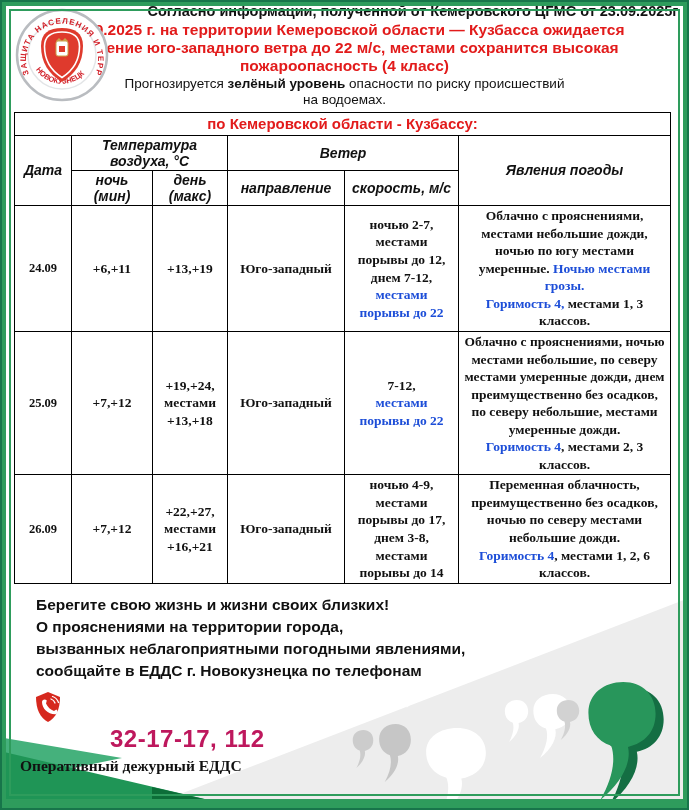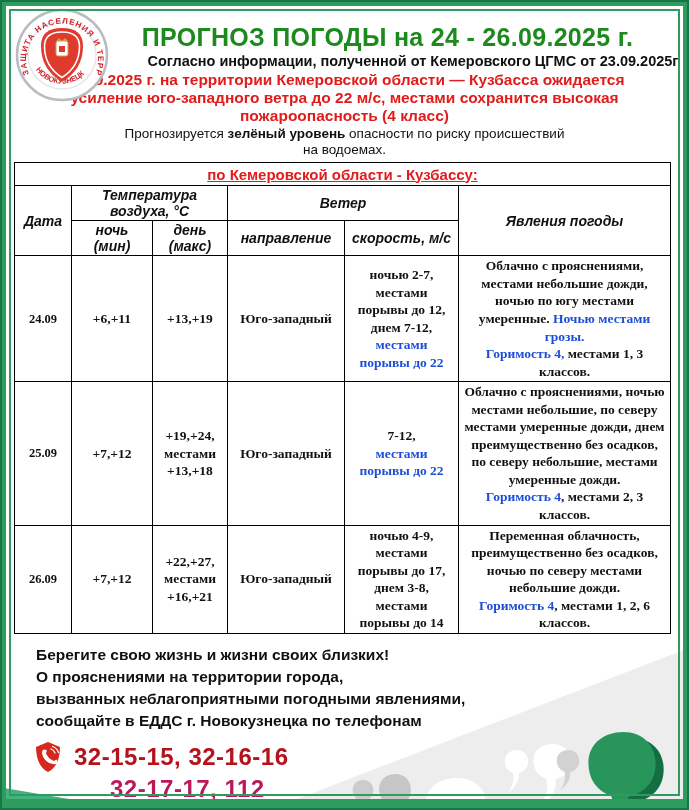--- a/index.html
+++ b/index.html
@@ -23,21 +23,21 @@
     width:604px;margin:2px auto 0;text-align:center;
     color:#e21b1b;font-weight:bold;font-size:15.5px;line-height:1.16;
   }
   .hdr-risk{width:440px;margin:1px auto 0;text-align:center;font-size:13.5px;line-height:1.18;}
   .hdr-risk b{font-weight:bold;margin-top:13px;}
 
   
   table.wx{border-collapse:collapse;table-layout:fixed;width:656px;margin:4px 0 0 14px;position:relative;z-index:10;background:#fff;}
   table.wx td{border:1.6px solid #000;padding:1px 4px;vertical-align:middle;text-align:center;overflow:hidden;}
   td.cap{
-    color:#e21b1b;font-weight:bold;font-size:15px;text-decoration:underline;
+    color:#e21b1b;font-weight:bold;font-size:15px;
     font-family:"Liberation Sans",sans-serif;height:20px;padding:0;
   }
   tr.hrow td{
     font-family:"Liberation Sans",sans-serif;font-weight:bold;font-style:italic;
     font-size:14px;line-height:1.15;height:31px;text-align:center;
   }
   tr.drow td{
     font-family:"Liberation Serif",serif;font-weight:bold;font-size:13.5px;line-height:1.3;
   }
   tr.drow td.c-date{font-size:12.5px;}
@@ -78,21 +78,20 @@
     <text font-size="7.5" font-weight="bold" fill="#d2212a" font-family="Liberation Sans,sans-serif">
       <textPath href="#arcBot" startOffset="4" textLength="56">НОВОКУЗНЕЦК</textPath>
     </text>
     <path d="M47,20 C60,20 68,25 68,38 C68,55 60,66 47,74 C34,66 26,55 26,38 C26,25 34,20 47,20 Z" fill="#df3a2d"></path>
     <path d="M47,24 C58,24 64.5,28 64.5,38.5 C64.5,53 58,62.5 47,69.5 C36,62.5 29.5,53 29.5,38.5 C29.5,28 36,24 47,24 Z" fill="none" stroke="#ffffff" stroke-width="1.6"></path>
     <rect x="41" y="33" width="12" height="15" rx="2" fill="#ffffff" stroke="#caa24a" stroke-width="1"></rect>
     <path d="M41,33 l3,-3 l3,3 l3,-3 l3,3 z" fill="#caa24a"></path>
     <rect x="44" y="38" width="6" height="6" fill="#df3a2d"></rect>
   </svg>
 
-  <div class="hdr-title">ПРОГНОЗ ПОГОДЫ на 24 - 26.09.2025 г.</div>
   <div class="hdr-source">Согласно информации, полученной от Кемеровского ЦГМС от 23.09.2025г.</div>
   <div class="hdr-alert">24.09.2025 г. на территории Кемеровской области — Кузбасса ожидается усиление юго-западного ветра до 22 м/с, местами сохранится высокая пожароопасность (4 класс)</div>
   <div class="hdr-risk"><span>Прогнозируется </span><b>зелёный уровень</b><span> опасности по риску происшествий на водоемах.</span></div>
 
   <table class="wx">
     <colgroup>
       <col style="width:57px">
         <col style="width:81px">
         <col style="width:75px">
       <col style="width:117px">
@@ -173,18 +172,17 @@
       <div>сообщайте в ЕДДС г. Новокузнецка по телефонам</div>
     </div>
 
     <div class="phones-row">
       <svg class="phone-badge" viewBox="0 0 28 32">
         <path d="M14 1 L26 6 C26 18 22 27 14 31 C6 27 2 18 2 6 Z" fill="#d6281e"></path>
         <path d="M8 11 C8 8.5 11 7.5 12.8 9.5 L12 12.6 C13.8 16.4 16.4 19 20 20 L22.4 18.4 C24.6 20.2 23.6 23.2 21 23.2 C13.8 23.2 8 17.4 8 11 Z" fill="#ffffff"></path>
         <path d="M17 8 q3 1 4 4" stroke="#ffffff" stroke-width="1.3" fill="none" stroke-linecap="round"></path>
         <path d="M18.5 5.5 q4.5 1.5 6 6" stroke="#ffffff" stroke-width="1.3" fill="none" stroke-linecap="round"></path>
       </svg>
-      <span class="phones-1">32-15-15, 32-16-16</span>
     </div>
     <div class="phones-2">32-17-17, 112</div>
     <div class="signature">Оперативный дежурный ЕДДС</div>
   </div>
 </div>
 
 </body></html>

